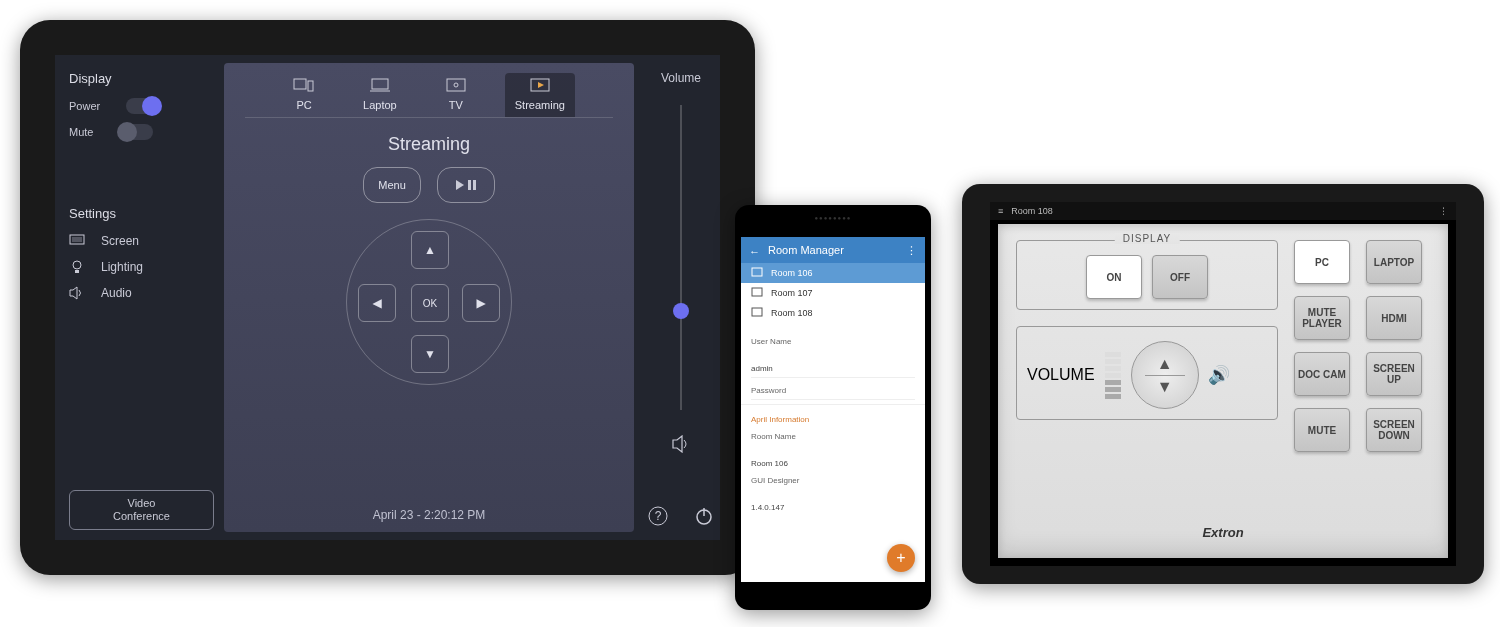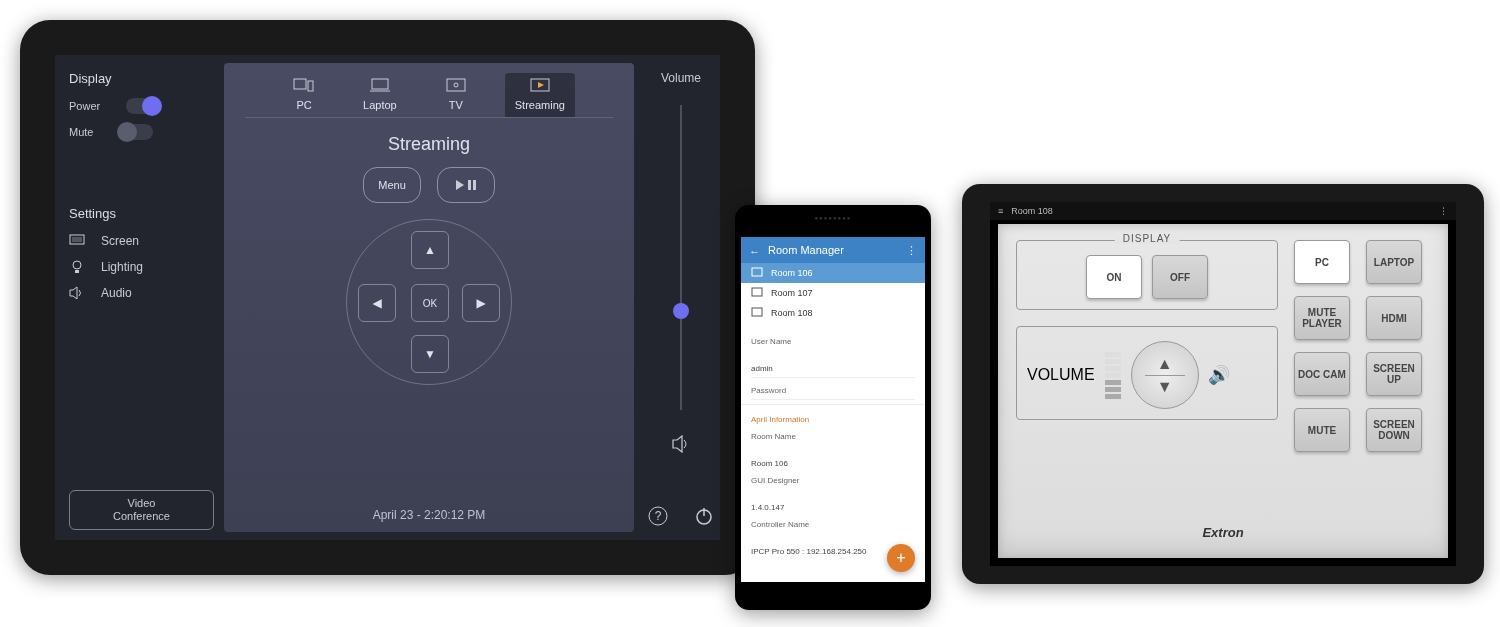--- a/index.html
+++ b/index.html
@@ -676,24 +676,20 @@
     <div class="divider"></div>
     <div class="section h">April Information</div>
     <div class="section">
       <div class="lab">Room Name</div>
       <div class="val">Room 106</div>
     </div>
     <div class="section">
       <div class="lab">GUI Designer</div>
       <div class="val">1.4.0.147</div>
     </div>
-    <div class="section">
-      <div class="lab">Controller Name</div>
-      <div class="val">IPCP Pro 550 : 192.168.254.250</div>
-    </div>
     <div class="fab">
       <span>+</span>
     </div>
   </div>
 </div>
 
 <div class="tablet2">
   <div class="screen">
     <div class="titlebar">
       <span>≡</span>

